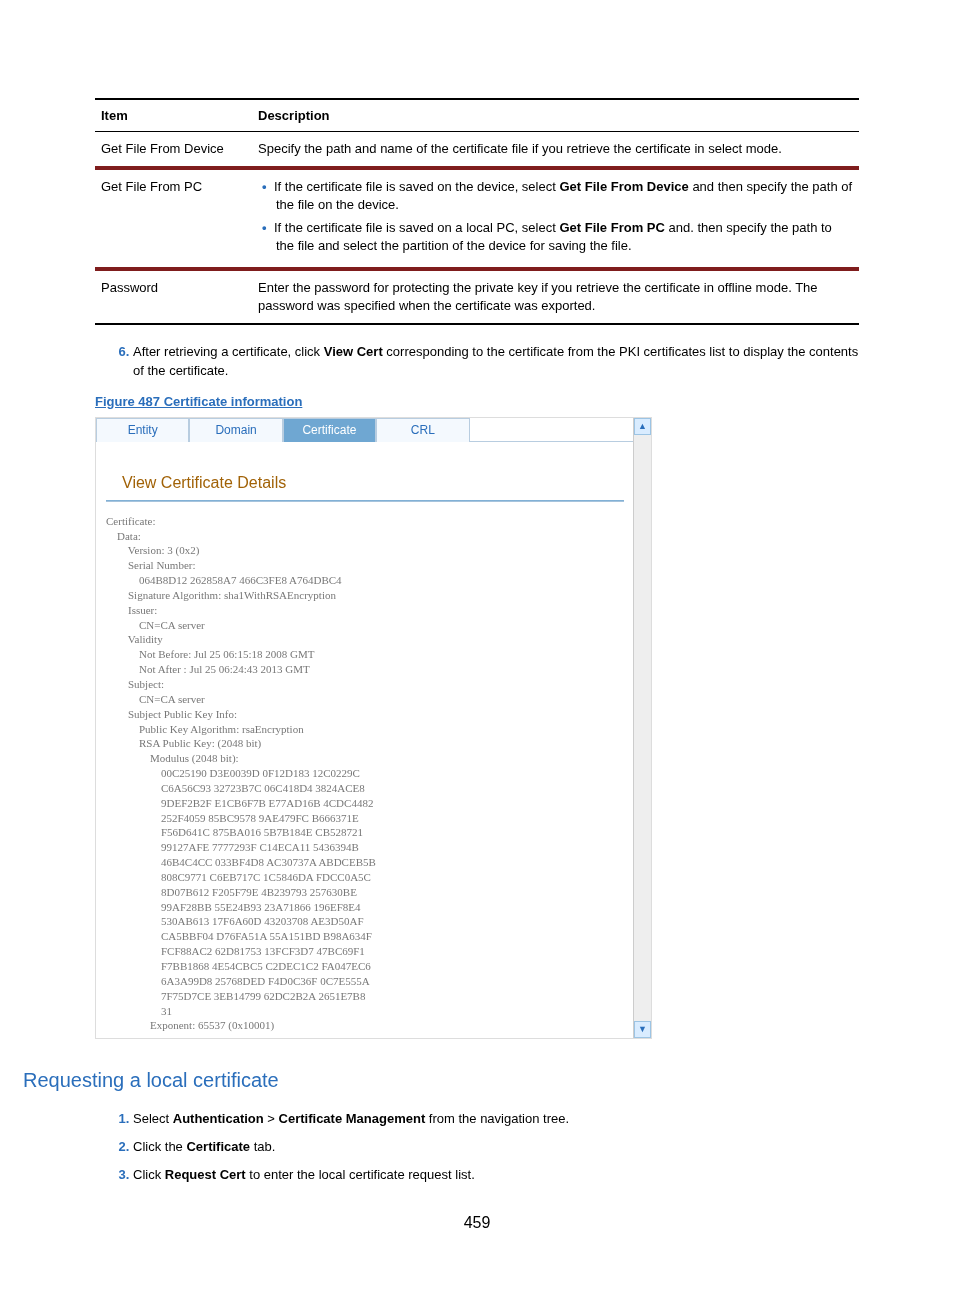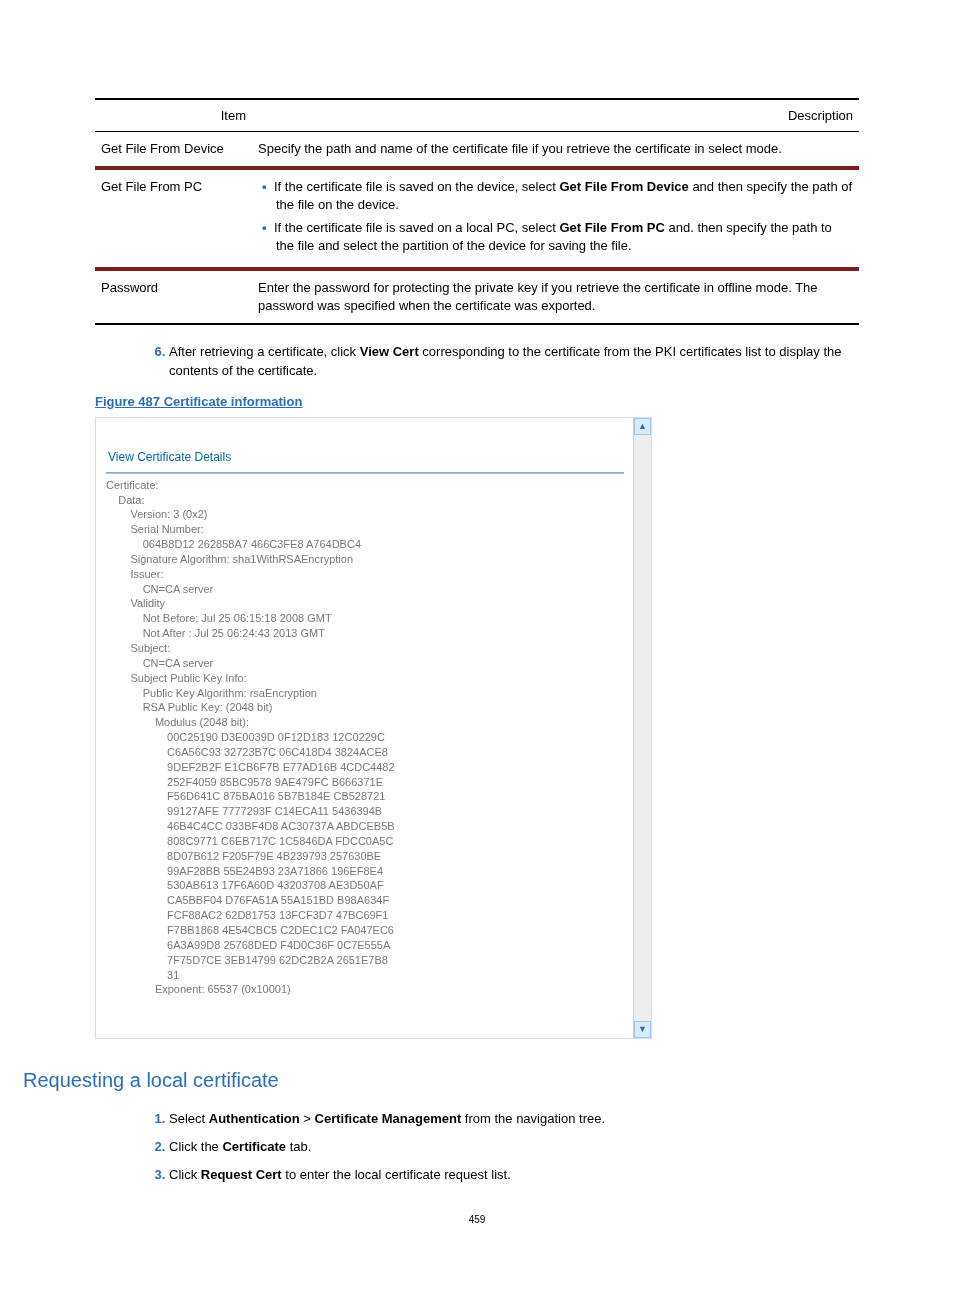--- a/index.html
+++ b/index.html
@@ -14,22 +14,22 @@
   .page {
     padding: 98px 95px 40px 95px;
   }
   table.desc-table {
     width: 100%;
     border-collapse: collapse;
     border-top: 2px solid #000;
     border-bottom: 2px solid #000;
   }
   table.desc-table th {
-    text-align: right;
-    font-weight: normal;
+    text-align: left;
+    font-weight: bold;
     padding: 8px 6px;
     border-bottom: 1px solid #000;
     vertical-align: top;
   }
   table.desc-table td {
     padding: 8px 6px;
     border-bottom: 4px solid #7f1d1d;
     vertical-align: top;
     line-height: 1.4;
   }
@@ -56,21 +56,20 @@
   ul.bullets li {
     margin-bottom: 4px;
   }
   ol.steps {
     margin: 18px 0 10px 0;
     padding-left: 38px;
   }
   ol.steps li {
     margin-bottom: 10px;
     line-height: 1.4;
-    margin-left: 36px;
   }
   ol.steps li::marker {
     color: #2a6ebb;
     font-weight: bold;
   }
   .figure-caption {
     color: #2a6ebb;
     font-weight: bold;
     margin: 14px 0 8px 0;
     text-decoration: underline;
@@ -116,49 +115,49 @@
     font-size: 12px;
     display: flex; align-items: center; justify-content: center;
   }
   .tab.active {
     background: #6fa7d2;
     color: #fff;
   }
   .tab.last { border-right: 1px solid #b8cde0; }
   .blank-tab { flex: 1.8; border-bottom: 1px solid #b8cde0; }
   .view-header {
-    margin: 32px 0 0 12px;
-    color: #0369a1;
-    font-size: 12px;
+    margin: 32px 0 0 26px;
+    color: #a16207;
+    font-size: 16px;
     padding-bottom: 4px;
   }
   .view-divider {
     height: 2px;
     margin: 4px 10px 0 10px;
     background: linear-gradient(#6fa7d2,#b8cde0);
   }
   pre.cert {
-    font-family: Liberation Sans, sans-serif;
+    font-family: Liberation Serif, serif;
     font-size: 11px;
     color: #787878;
-    margin: 4px 10px;
+    margin: 12px 10px;
     white-space: pre;
     line-height: 1.35;
   }
   h2.section {
     font-family: Arial, sans-serif;
     font-weight: 300;
     font-size: 20px;
     color: #2a6ebb;
     margin: 30px 0 14px -72px;
   }
   b { font-weight: bold; }
   .page-num {
     text-align: center;
-    font-size: 10px;
+    font-size: 16px;
     margin-top: 30px;
   }
 </style>
 </head>
 <body>
 
 <div class="page">
 
   <table class="desc-table">
     <thead>
@@ -189,20 +188,27 @@
   </table>
 
   <ol class="steps" start="6">
     <li><span>After retrieving a certificate, click </span><b>View Cert</b><span> corresponding to the certificate from the PKI certificates list to display the contents of the certificate.</span></li>
   </ol>
 
   <div class="figure-caption">Figure 487 Certificate information</div>
 
   <div class="ui-figure">
     <div class="ui-inner">
+      <div class="tabs">
+        <div class="tab">Entity</div>
+        <div class="tab">Domain</div>
+        <div class="tab active">Certificate</div>
+        <div class="tab last">CRL</div>
+        <div class="blank-tab"></div>
+      </div>
       <div class="view-header">View Certificate Details</div>
       <div class="view-divider"></div>
       <pre class="cert">Certificate:
     Data:
         Version: 3 (0x2)
         Serial Number:
             064B8D12 262858A7 466C3FE8 A764DBC4
         Signature Algorithm: sha1WithRSAEncryption
         Issuer:
             CN=CA server

